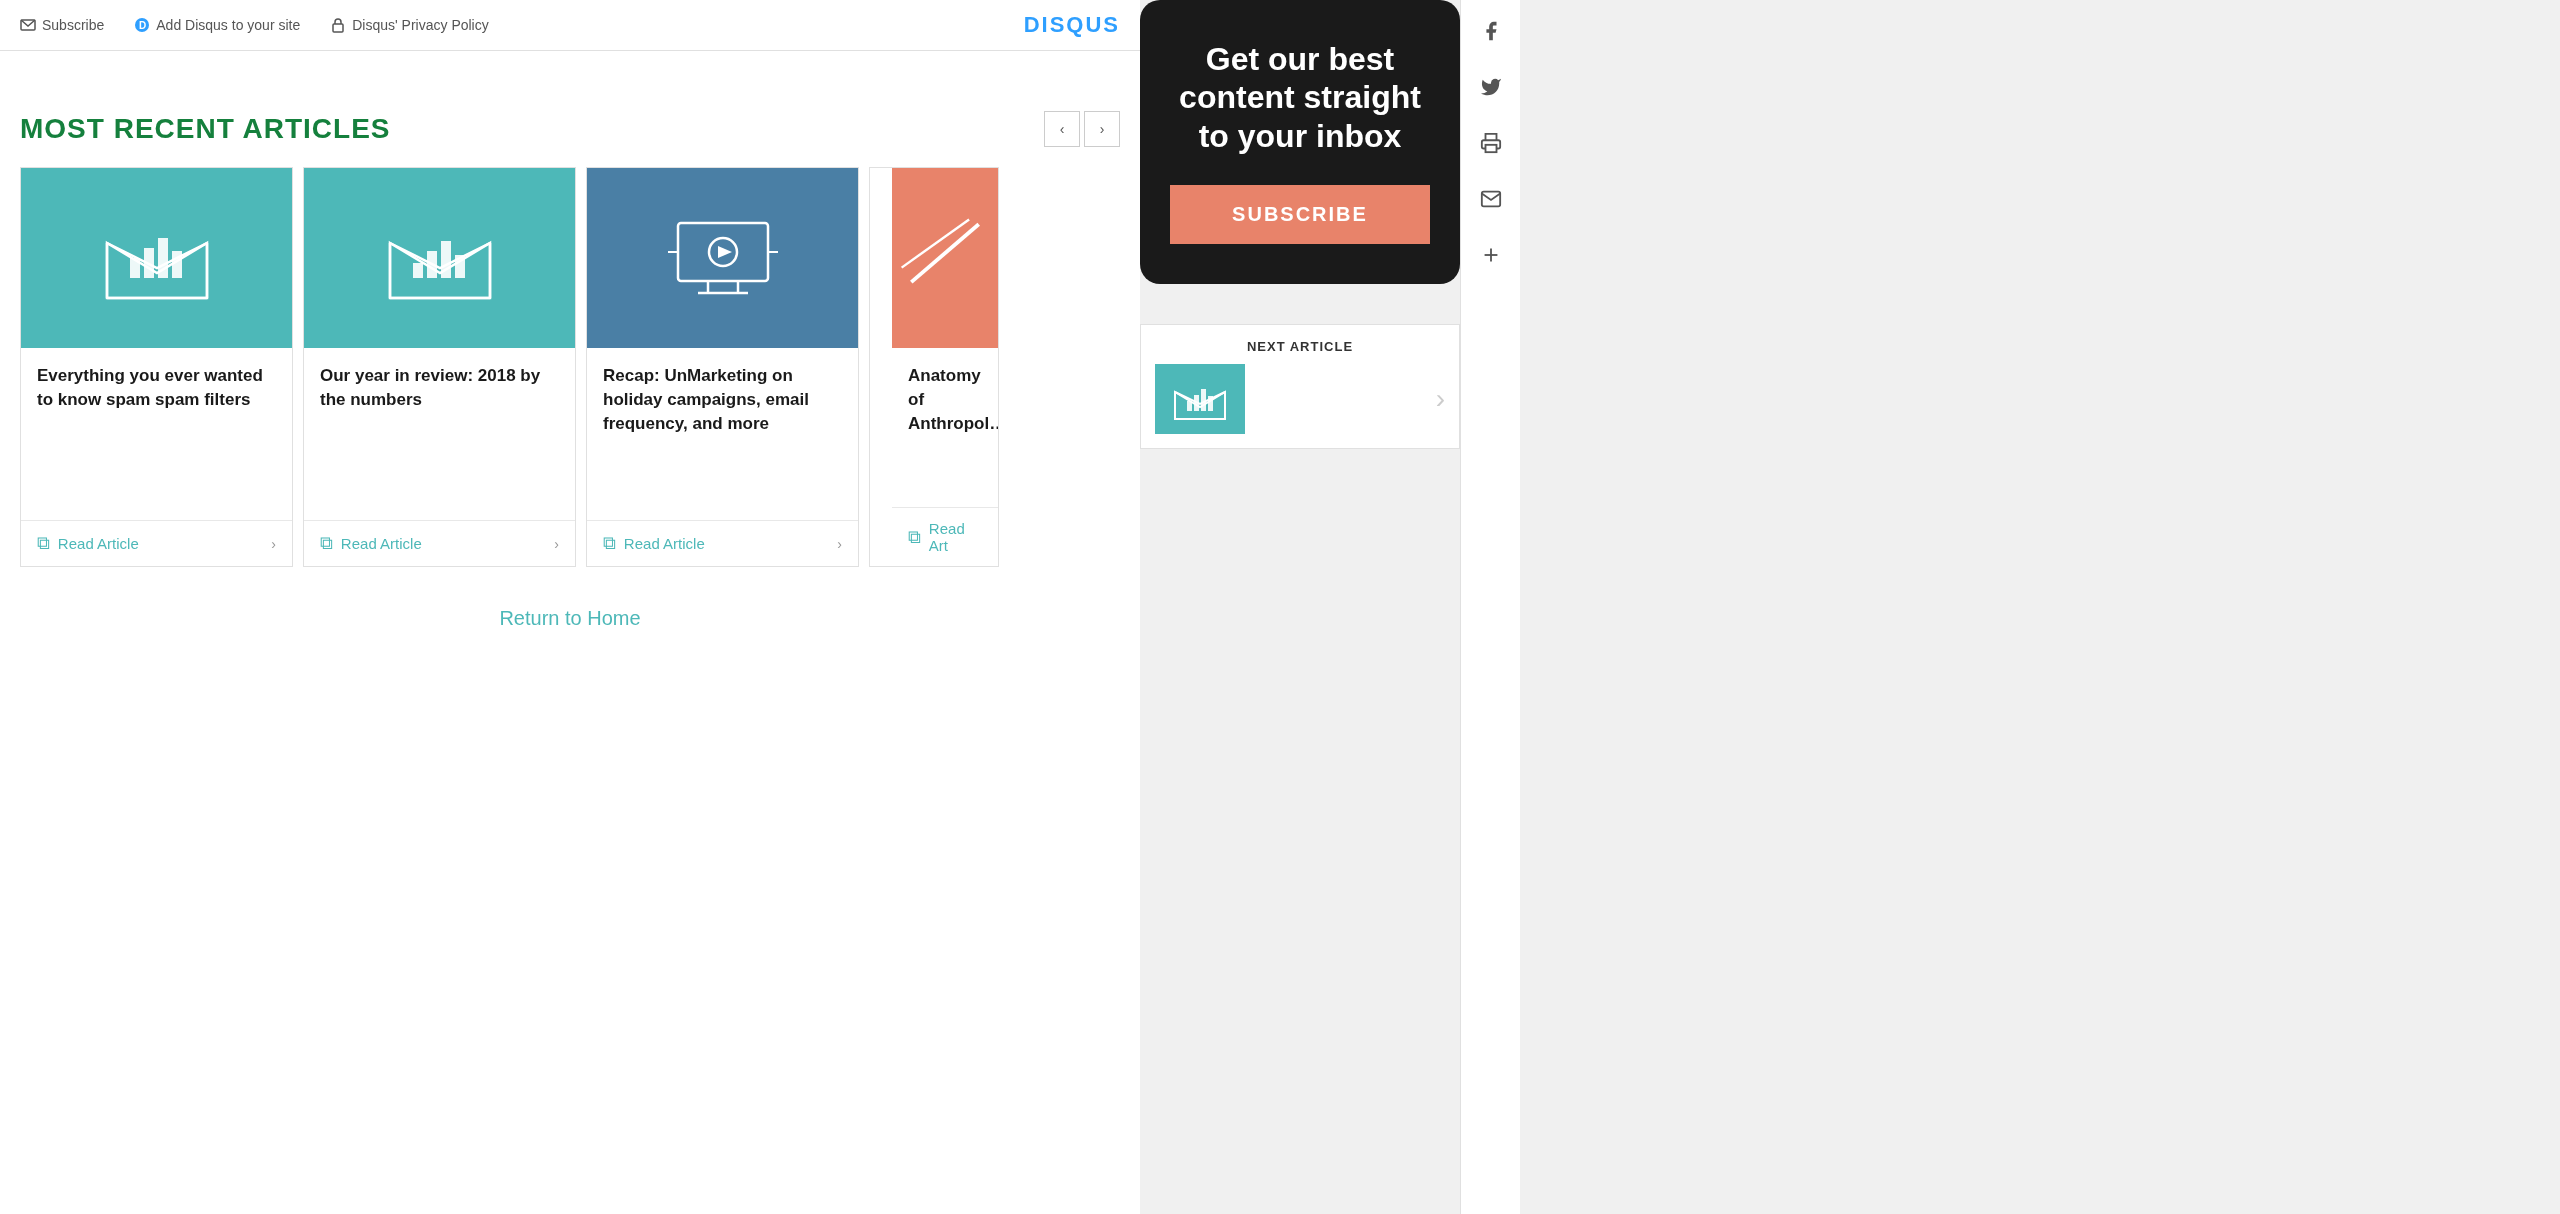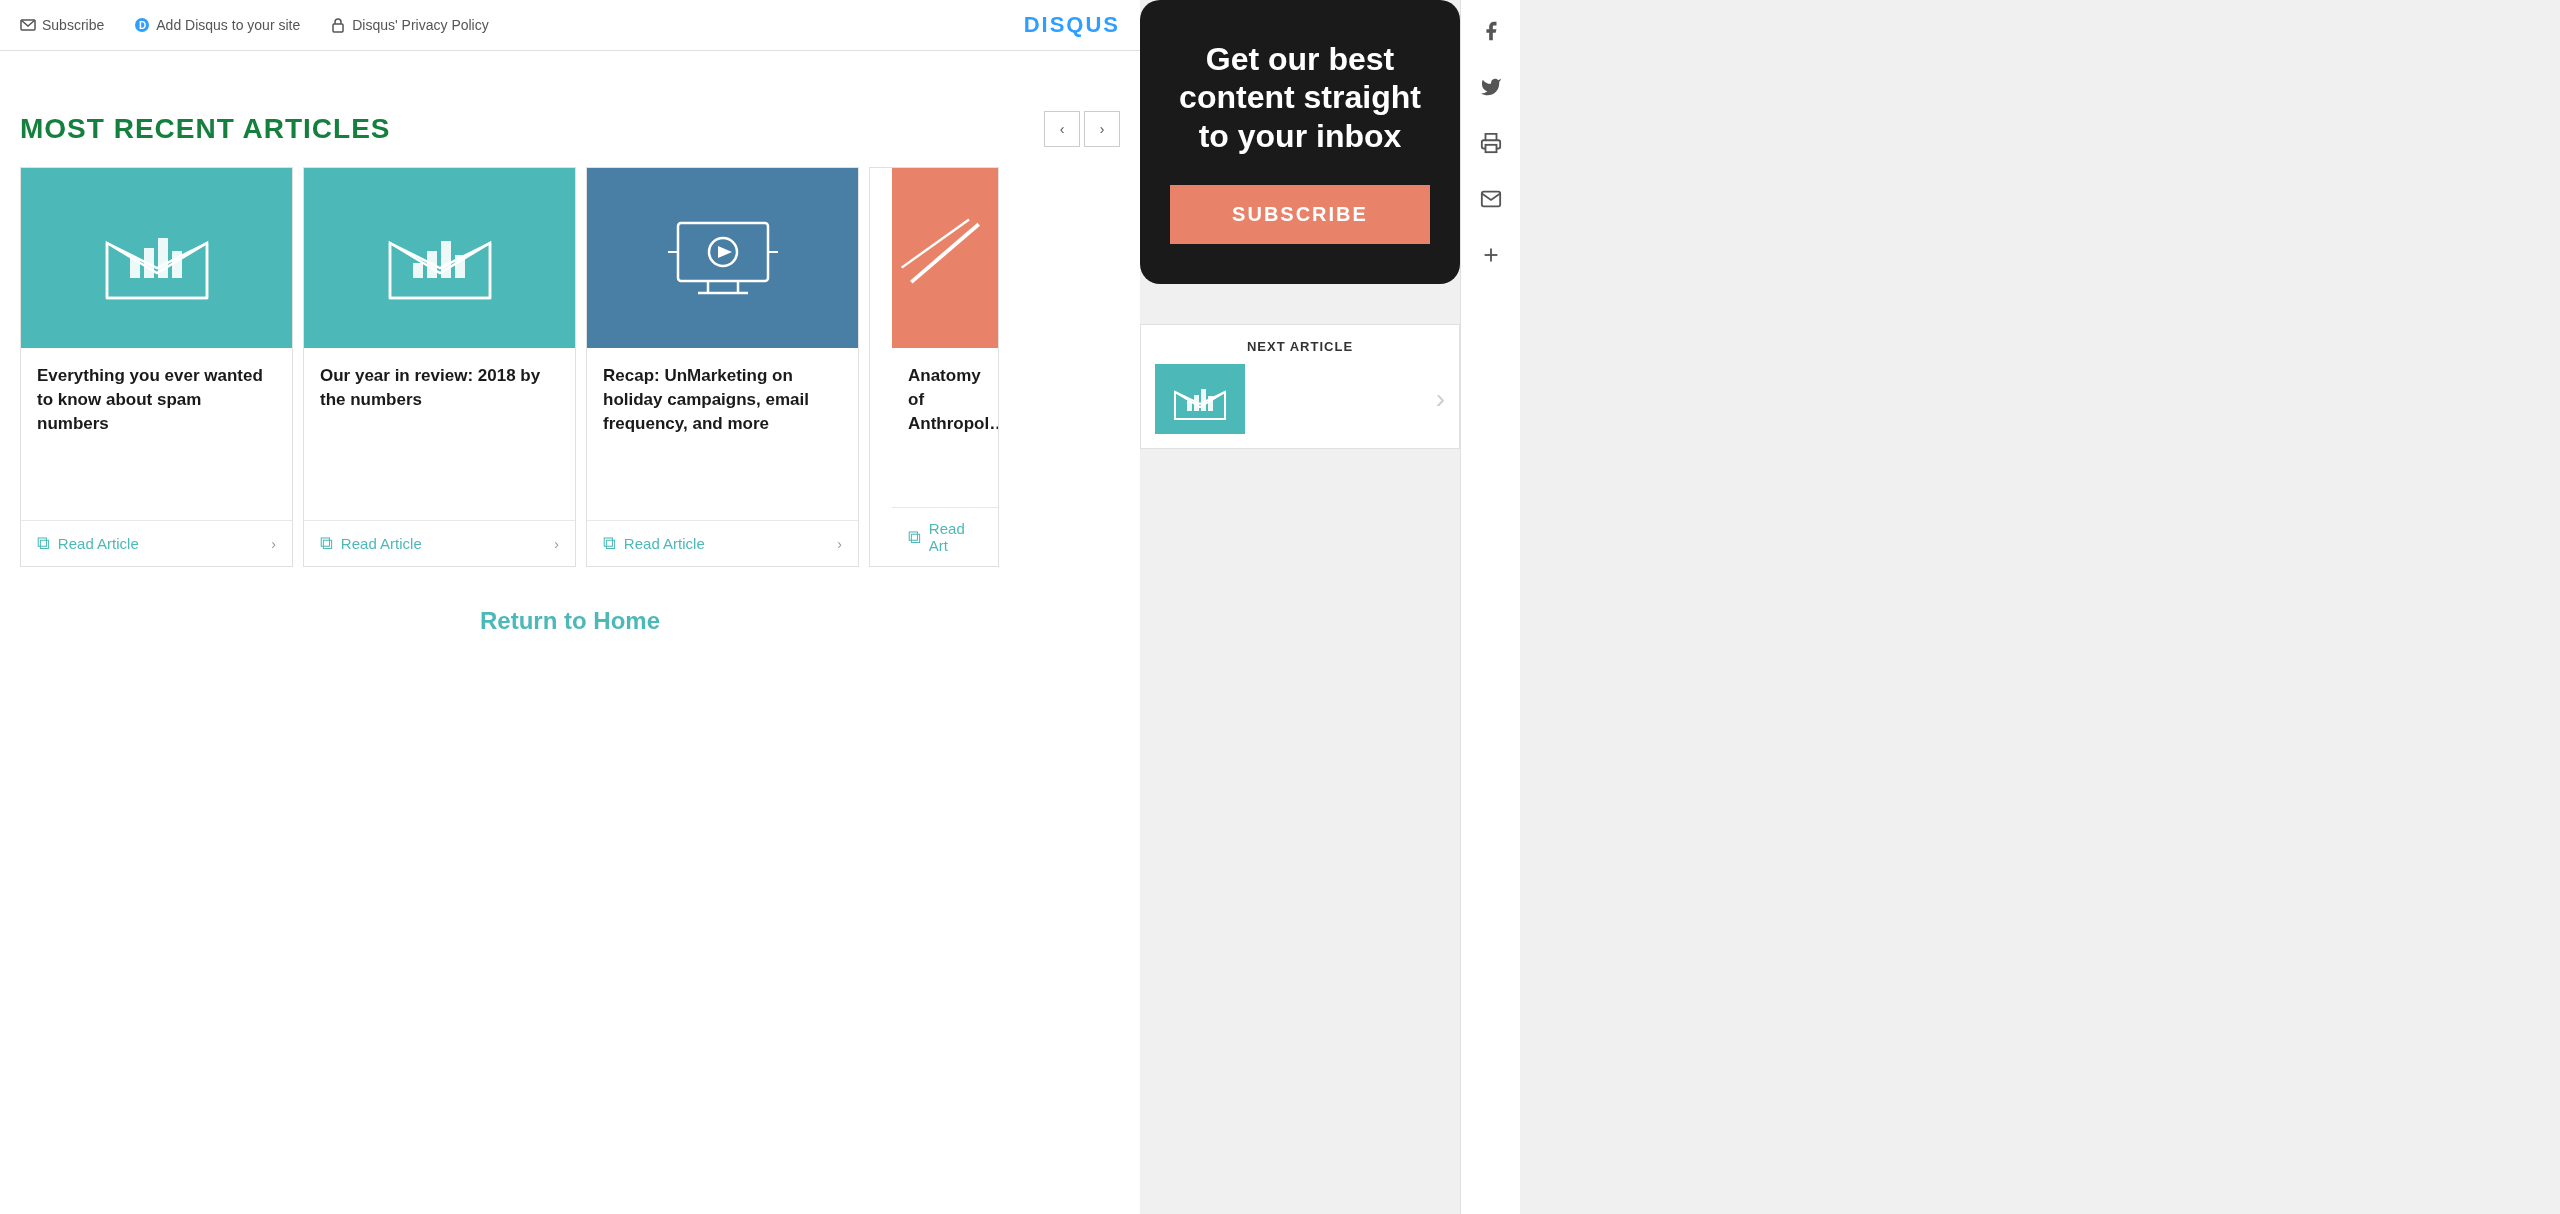--- a/index.html
+++ b/index.html
@@ -162,23 +162,22 @@
     }
 
     
     .return-home {
       text-align: center;
       padding: 40px 0;
       background: #fff;
     }
     .return-home a {
       color: #4db8b8;
-      font-size: 24px;
+      font-size: 20px;
       text-decoration: none;
-      font-weight: bold;
     }
 
     
     .right-sidebar {
       width: 320px;
       min-height: 1214px;
       background: #f0f0f0;
       flex-shrink: 0;
     }
 
@@ -310,21 +309,21 @@
               <line x1="105" y1="30" x2="105" y2="85" stroke="white" stroke-width="2.5"></line>
               <line x1="5" y1="85" x2="105" y2="85" stroke="white" stroke-width="2.5"></line>
 
               <rect x="28" y="45" width="10" height="20" fill="white" opacity="0.9"></rect>
               <rect x="42" y="35" width="10" height="30" fill="white" opacity="0.9"></rect>
               <rect x="56" y="25" width="10" height="40" fill="white" opacity="0.9"></rect>
               <rect x="70" y="38" width="10" height="27" fill="white" opacity="0.9"></rect>
             </svg>
           </div>
           <div class="article-card-body">
-            <div class="article-card-title">Everything you ever wanted to know about spam numbers</div>
+            <div class="article-card-title">Everything you ever wanted to know spam spam filters</div>
           </div>
           <div class="article-card-footer">
             <span class="rss-icon">⧉</span>
             <a class="read-article-link" href="#">Read Article</a>
             <span class="read-article-chevron">›</span>
           </div>
         </div>
 
         <div class="article-card">
           <div class="article-card-image teal">

